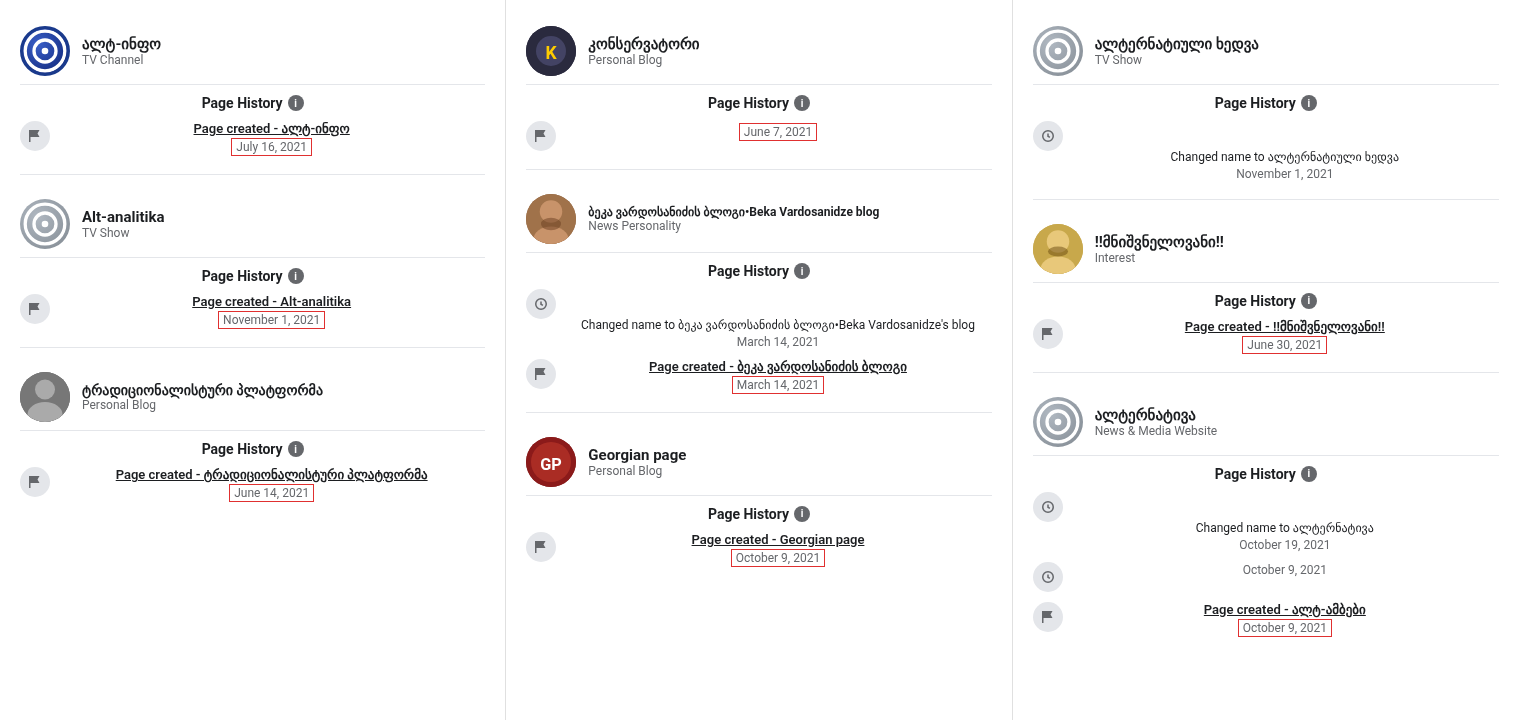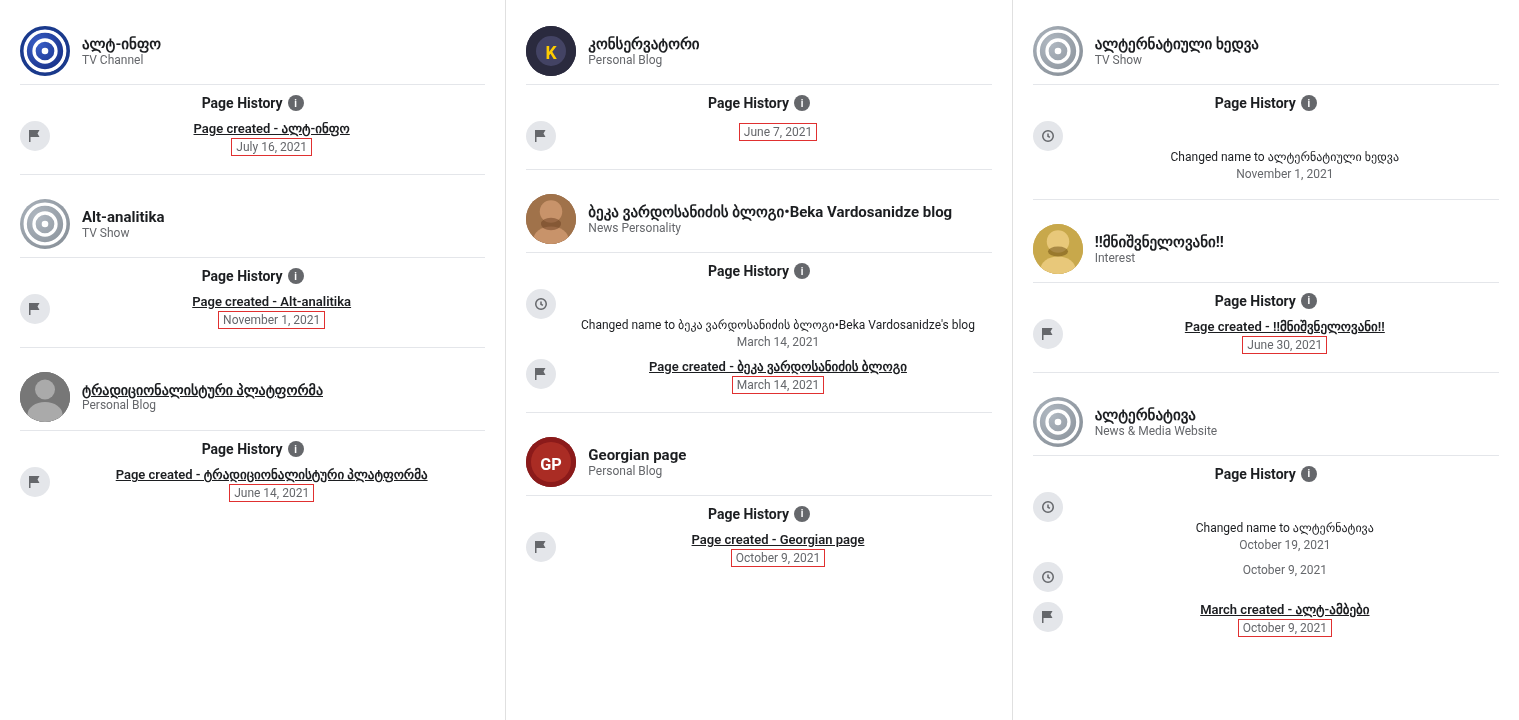--- a/index.html
+++ b/index.html
@@ -238,21 +238,21 @@
       <div class="page-header">
         <div class="page-avatar" style="background: #555; overflow: hidden;">
 
           <svg viewBox="0 0 40 40" width="50" height="50">
             <rect width="40" height="40" fill="#777"></rect>
             <circle cx="20" cy="14" r="8" fill="#aaa"></circle>
             <ellipse cx="20" cy="34" rx="14" ry="10" fill="#aaa"></ellipse>
           </svg>
         </div>
         <div class="page-info">
-          <h2 style="font-size:14px;text-decoration:underline;">ტრადიციონალისტური პლატფორმა</h2>
+          <h2 style="font-size:14px;">ტრადიციონალისტური პლატფორმა</h2>
           <div class="page-type">Personal Blog</div>
         </div>
       </div>
       <div class="history-section">
         <div class="history-title">
           <span>Page History</span>
           <span class="info-icon">i</span>
         </div>
         <div class="history-event">
           <div class="event-icon">
@@ -311,21 +311,21 @@
         <div class="page-avatar" style="background:#8b5e3c; overflow:hidden;">
           <svg viewBox="0 0 40 40" width="50" height="50">
             <rect width="40" height="40" fill="#a0724a"></rect>
             <circle cx="20" cy="14" r="9" fill="#c8936a"></circle>
             <ellipse cx="20" cy="36" rx="14" ry="10" fill="#c8936a"></ellipse>
 
             <ellipse cx="20" cy="24" rx="8" ry="5" fill="#6a3e20" opacity="0.5"></ellipse>
           </svg>
         </div>
         <div class="page-info">
-          <h2 style="font-size:15px;">ბეკა ვარდოსანიძის ბლოგი•Beka Vardosanidze blog</h2>
+          <h2 style="font-size:12px;">ბეკა ვარდოსანიძის ბლოგი•Beka Vardosanidze blog</h2>
           <div class="page-type">News Personality</div>
         </div>
       </div>
       <div class="history-section">
         <div class="history-title">
           <span>Page History</span>
           <span class="info-icon">i</span>
         </div>
 
         <div class="history-event">
@@ -507,21 +507,21 @@
           </div>
         </div>
 
         <div class="history-event">
           <div class="event-icon">
             <svg viewBox="0 0 16 16">
                 <path d="M2 2v12h1.5V9h9l-2-3.5 2-3.5H3.5V2H2z"></path>
               </svg>
           </div>
           <div class="event-details">
-            <div class="event-title">March created - ალტ-ამბები</div>
+            <div class="event-title">Page created - ალტ-ამბები</div>
             <div class="event-date">October 9, 2021</div>
           </div>
         </div>
       </div>
     </div>
 
   </div>
 
 </div>
 

